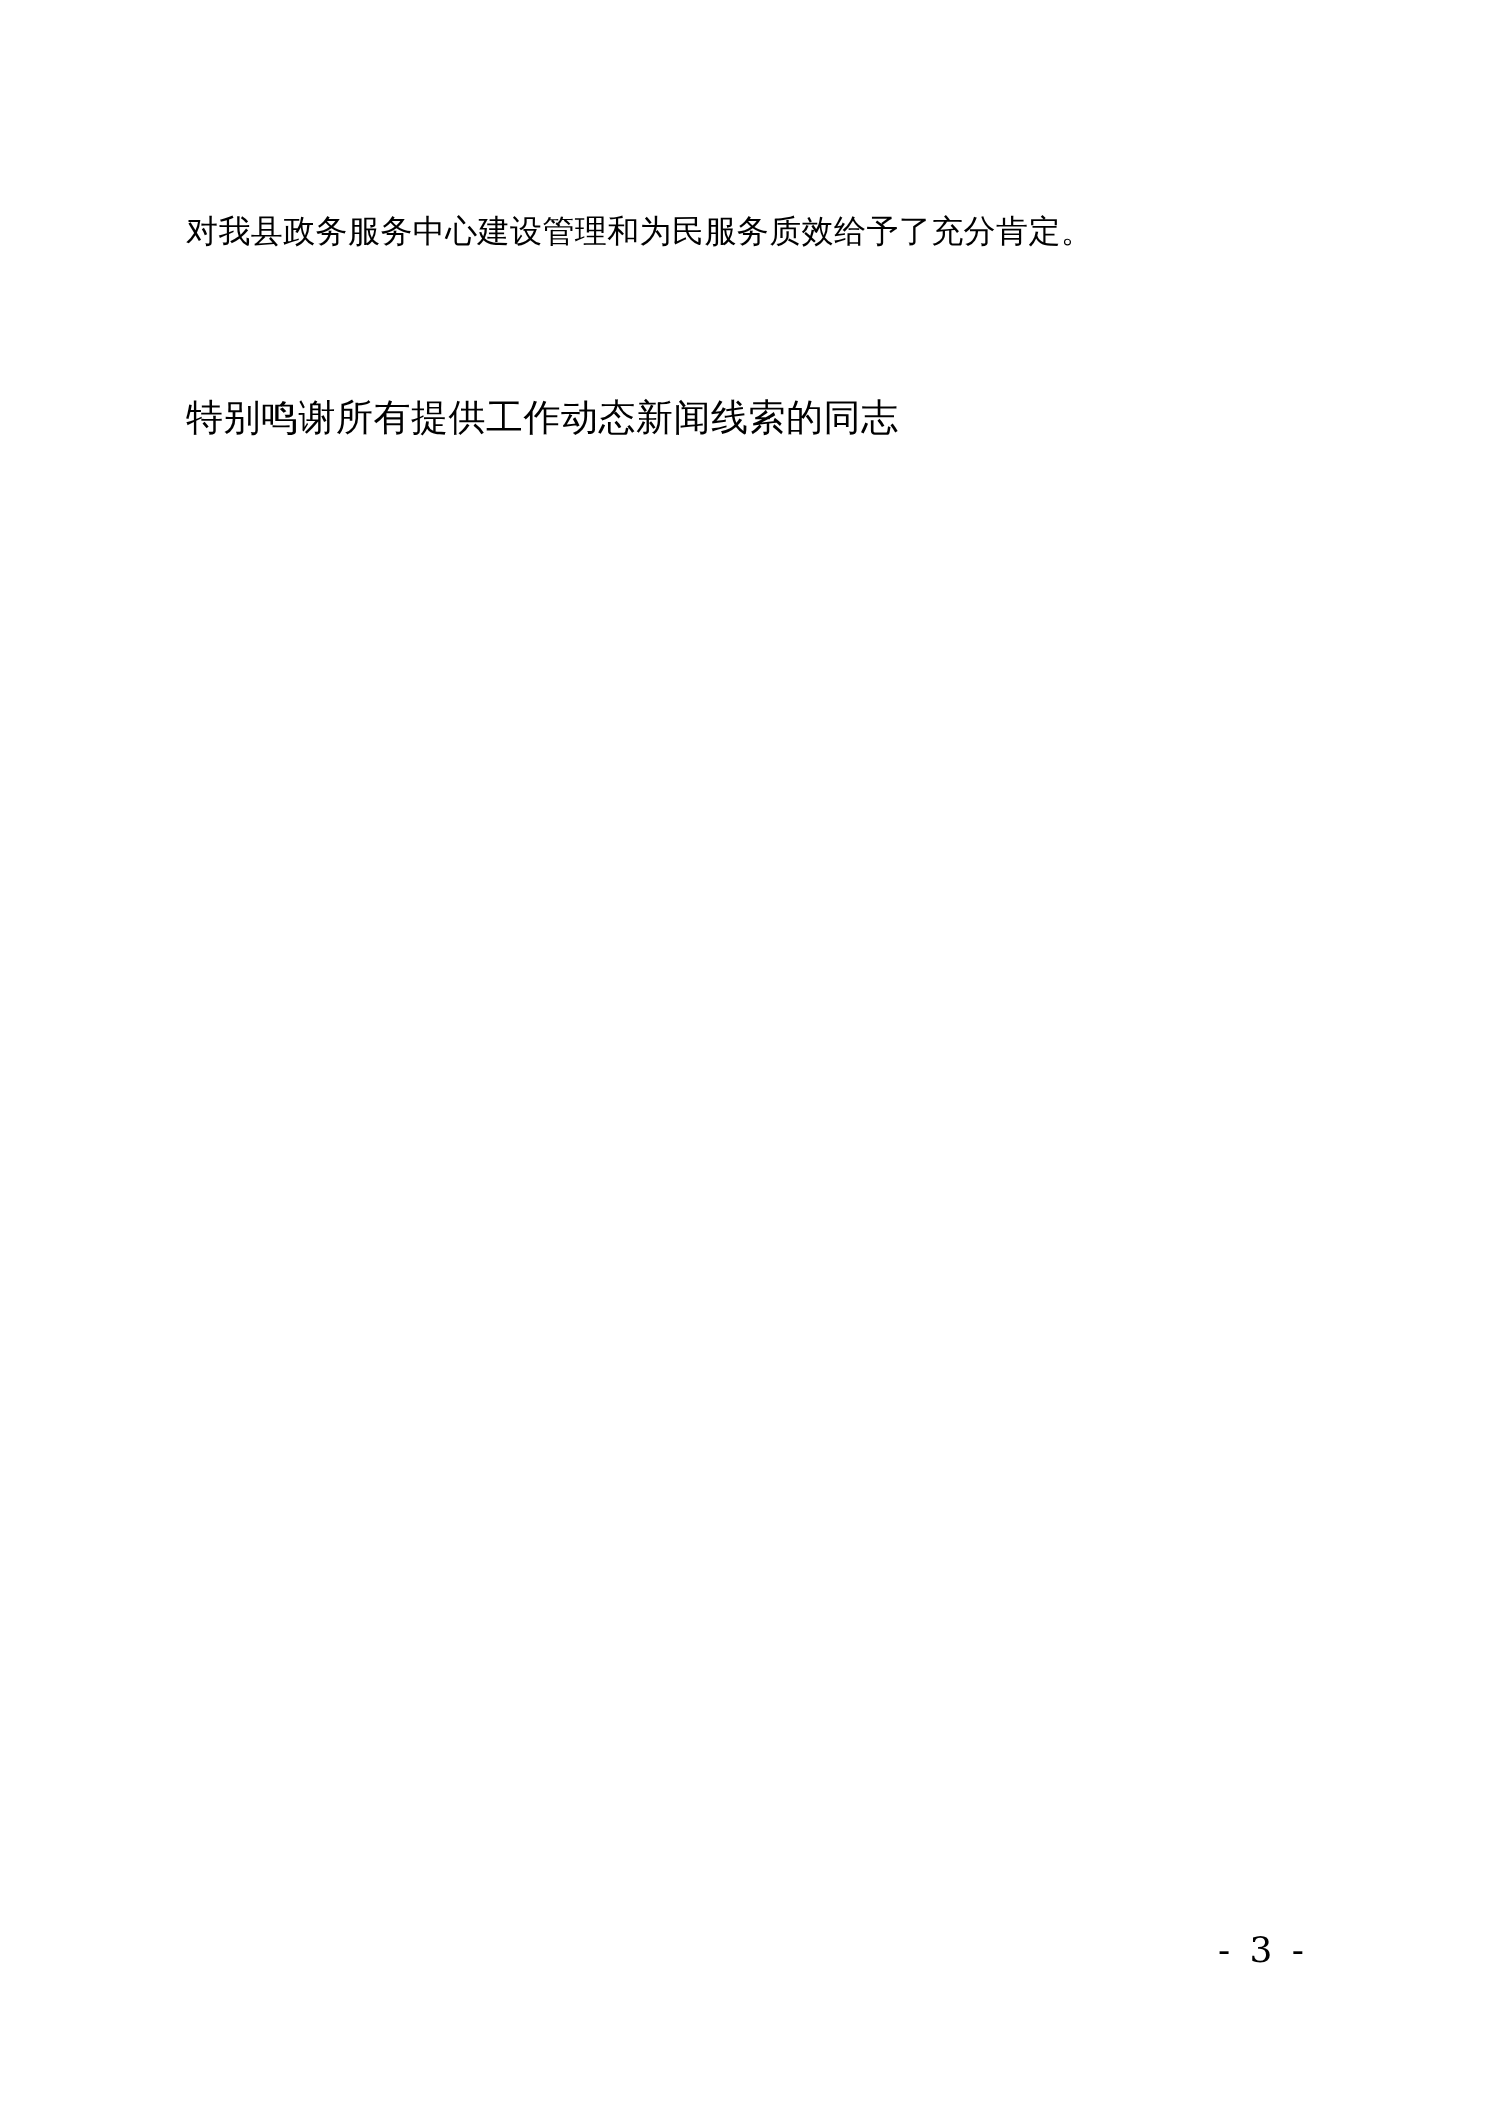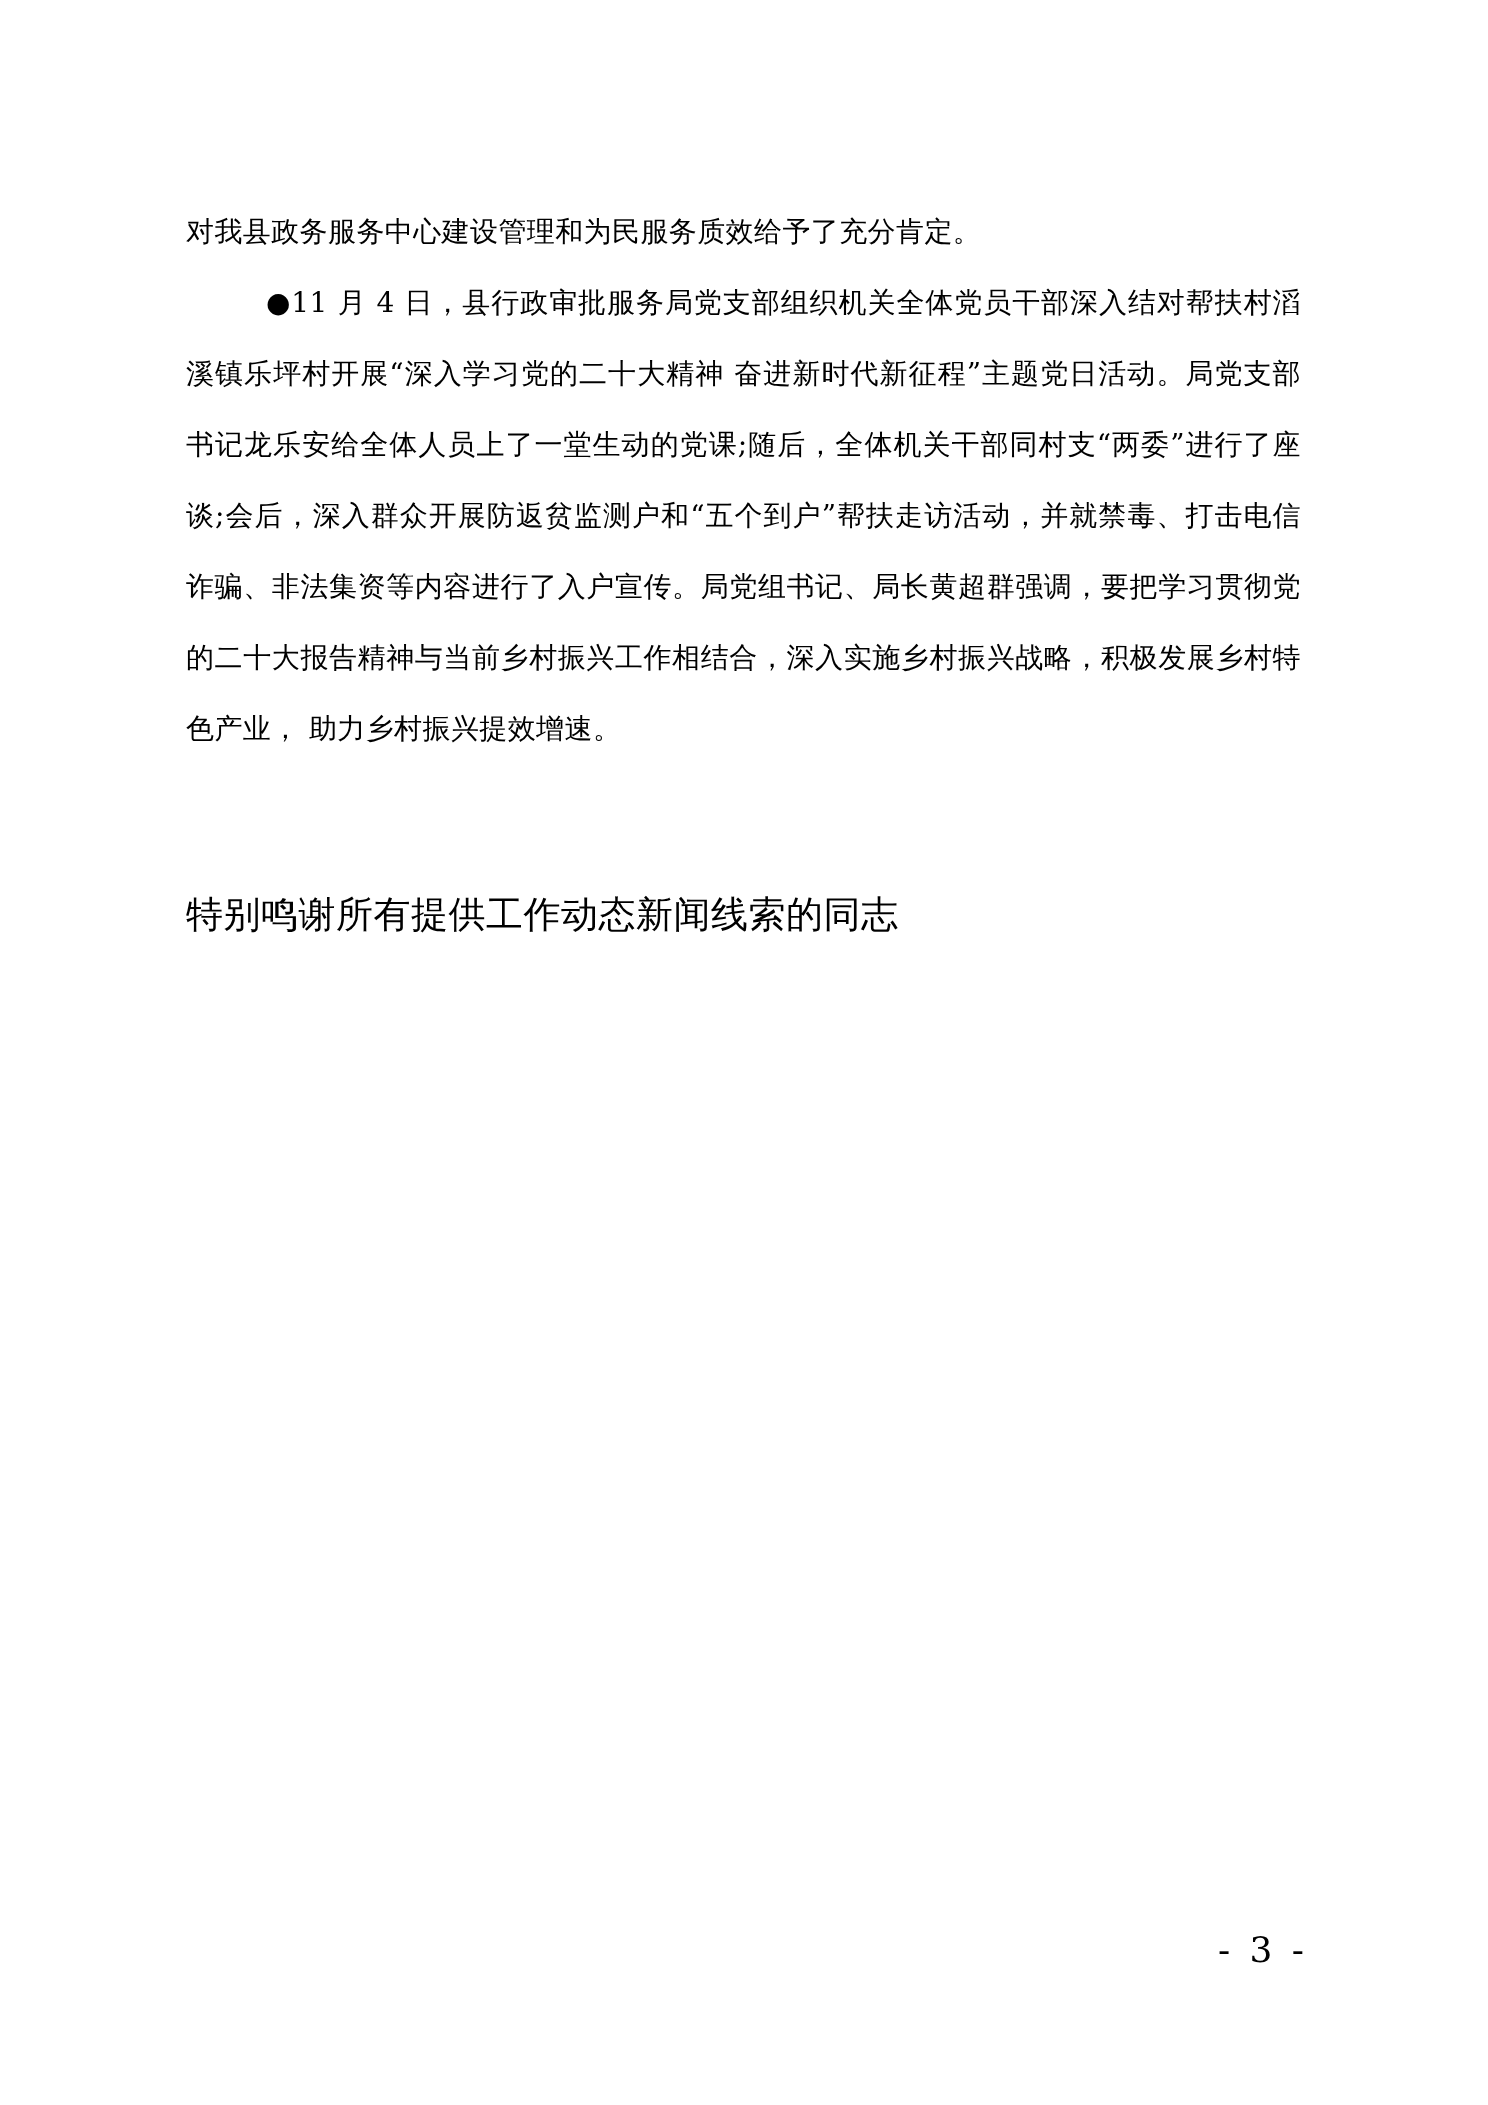--- a/index.html
+++ b/index.html
@@ -20,21 +20,21 @@
     overflow: hidden;
     box-sizing: border-box;
   }
   .content {
     position: absolute;
     left: 186px;
     top: 196px;
     width: 1115px;
   }
   .para {
-    font-size: 28px;
+    font-size: 32px;
     line-height: 71px;
     text-align: justify;
     text-justify: inter-ideograph;
     letter-spacing: 0.4px;
     margin: 0;
     font-family: "DejaVu Serif", "Liberation Serif", serif;
   }
   .para.first-line-cont {
     text-indent: 0;
   }
@@ -66,21 +66,20 @@
 </style>
 </head>
 <body>
 
 <div class="page">
 
   <div class="content">
 
     <p class="para first-line-cont">对我县政务服务中心建设管理和为民服务质效给予了充分肯定。</p>
 
-    <p class="para indent">●11 月 4 日，县行政审批服务局党支部组织机关全体党员干部深入结对帮扶村滔溪镇乐坪村开展“深入学习党的二十大精神 奋进新时代新征程”主题党日活动。局党支部书记龙乐安给全体人员上了一堂生动的党课;随后，全体机关干部同村支“两委”进行了座谈;会后，深入群众开展防返贫监测户和“五个到户”帮扶走访活动，并就禁毒、打击电信诈骗、非法集资等内容进行了入户宣传。局党组书记、局长黄超群强调，要把学习贯彻党的二十大报告精神与当前乡村振兴工作相结合，深入实施乡村振兴战略，积极发展乡村特色产业， 助力乡村振兴提效增速。</p>
 
     <div class="spacer-block"></div>
 
     <div class="closing">
       <div>特别鸣谢所有提供工作动态新闻线索的同志</div>
     </div>
 
   </div>
 
   <div class="page-number">- 3 -</div>

